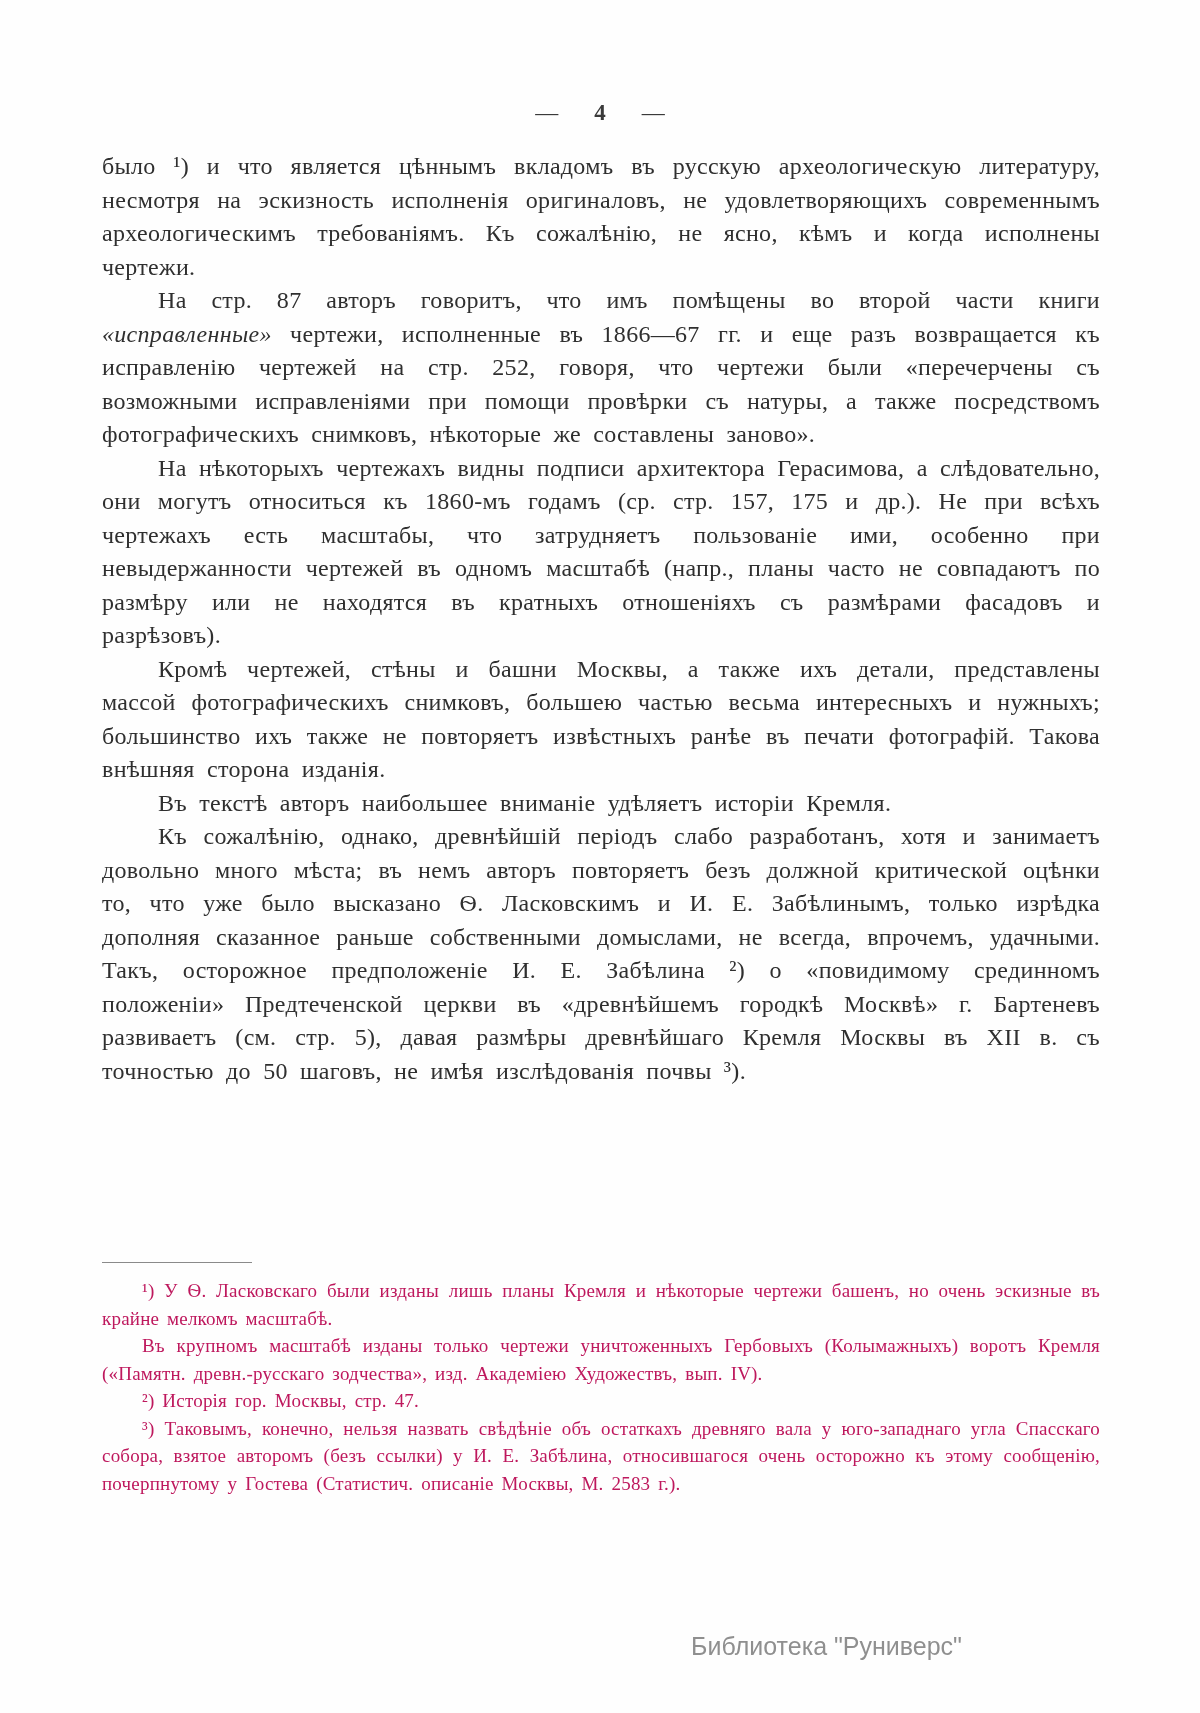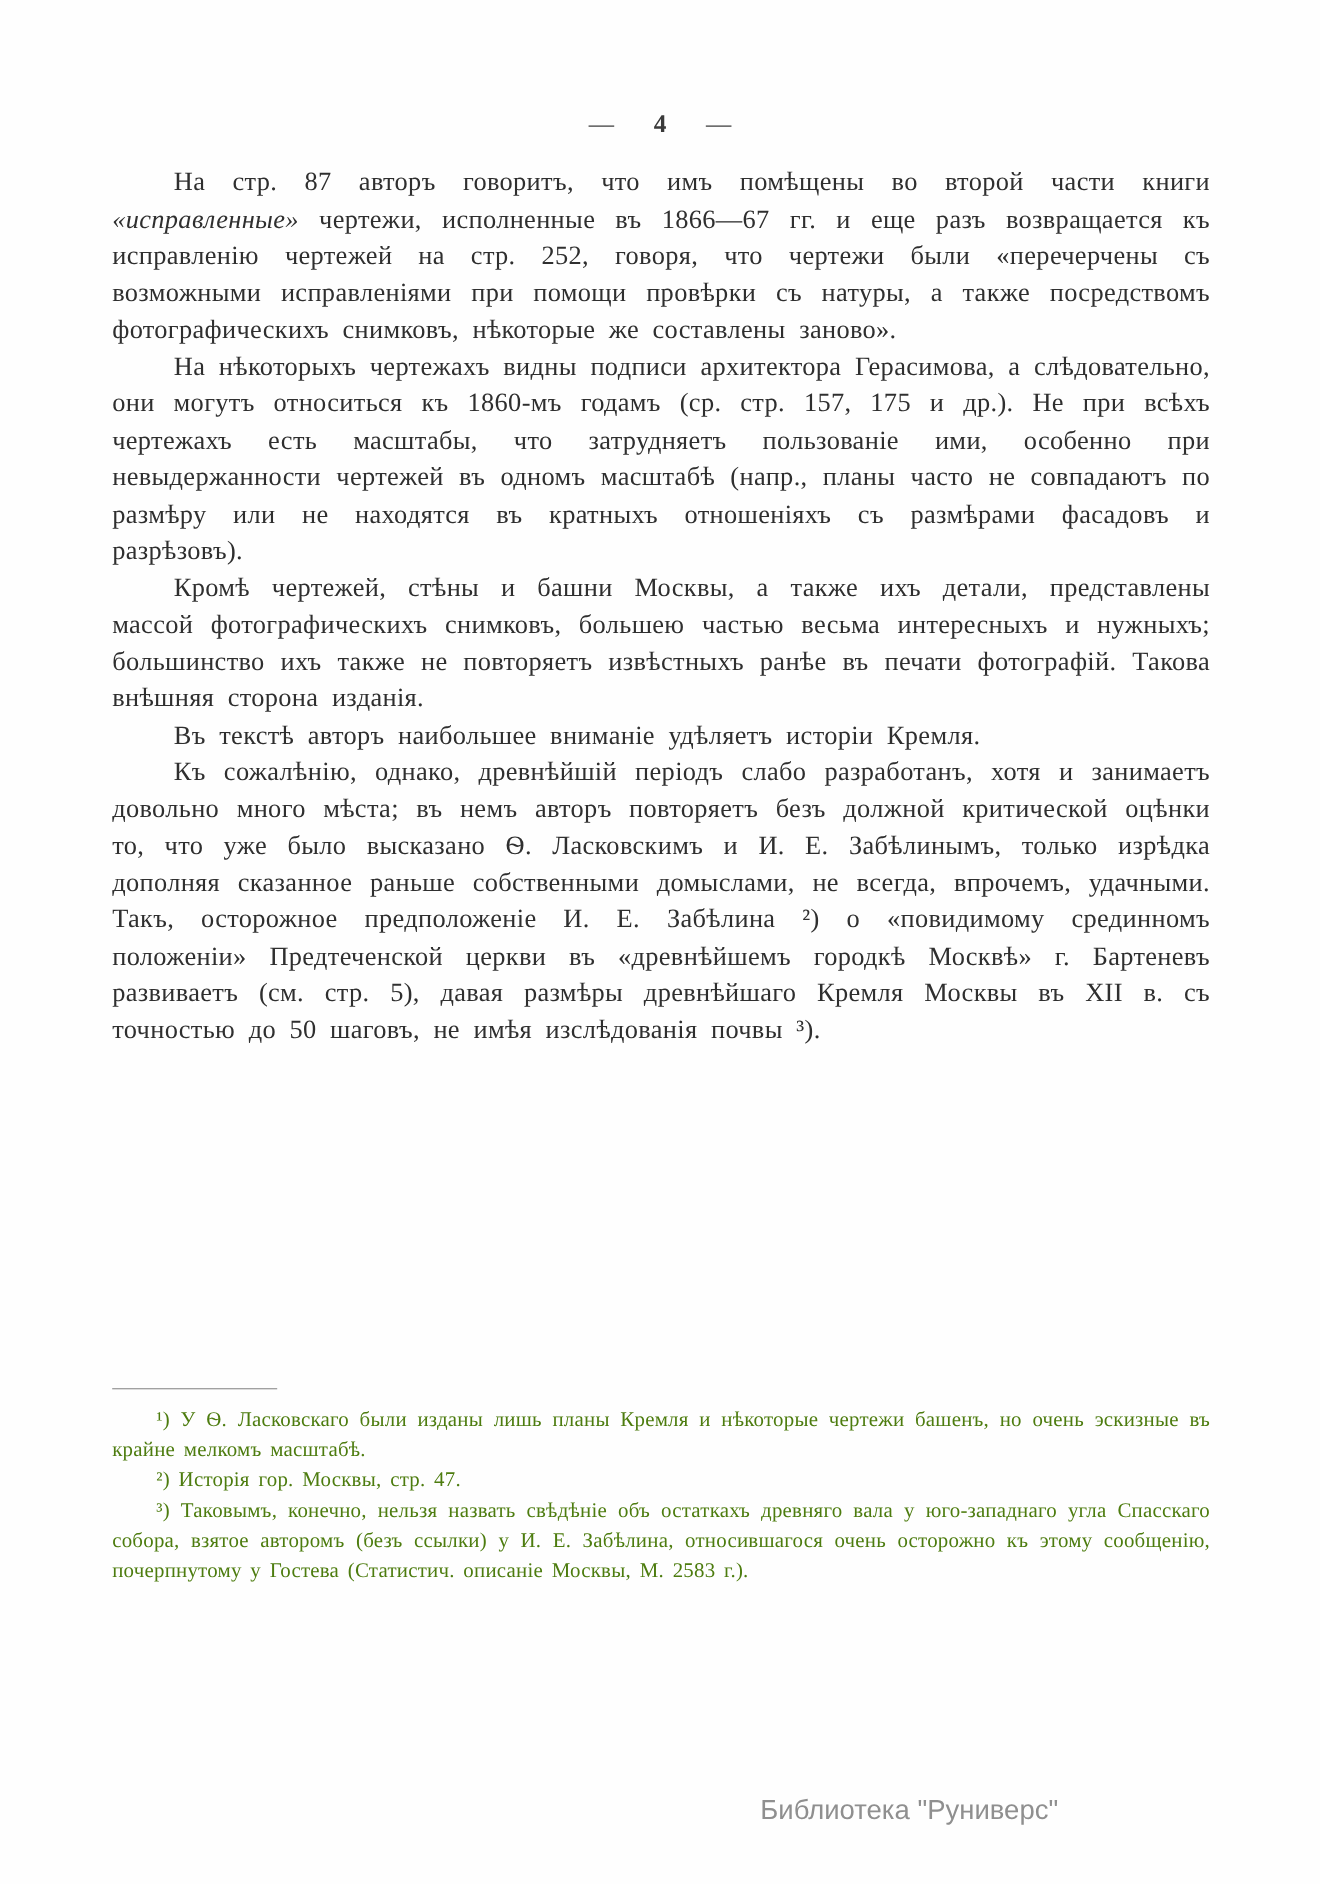--- a/index.html
+++ b/index.html
@@ -54,21 +54,21 @@
   .footnotes {
     position: absolute;
     top: 1262px;
     left: 102px;
     width: 998px;
     font-size: 19px;
     line-height: 27.5px;
     text-align: justify;
     letter-spacing: 0.2px;
     word-spacing: 3px;
-    color: #4d7c0f;
+    color: #be185d;
   }
   .footnote-rule {
     width: 150px;
     border-top: 1px solid #8a8a8a;
     margin-bottom: 14px;
   }
   .footnotes p {
     margin: 0;
     text-indent: 40px;
   }
@@ -86,29 +86,31 @@
 
 <div class="page">
 
   <div class="page-header">
     <span class="dash">—</span>
     <span class="page-num">4</span>
     <span class="dash">—</span>
   </div>
 
   <div class="body-text">
+    <p class="first">было ¹) и что является цѣннымъ вкладомъ въ русскую археологическую литературу, несмотря на эскизность исполненія оригиналовъ, не удовлетворяющихъ современнымъ археологическимъ требованіямъ. Къ сожалѣнію, не ясно, кѣмъ и когда исполнены чертежи.</p>
     <p><span>На стр. 87 авторъ говоритъ, что имъ помѣщены во второй части книги </span><em>«исправленные»</em><span> чертежи, исполненные въ 1866—67 гг. и еще разъ возвращается къ исправленію чертежей на стр. 252, говоря, что чертежи были «перечерчены съ возможными исправленіями при помощи провѣрки съ натуры, а также посредствомъ фотографическихъ снимковъ, нѣкоторые же составлены заново».</span></p>
     <p>На нѣкоторыхъ чертежахъ видны подписи архитектора Герасимова, а слѣдовательно, они могутъ относиться къ 1860-мъ годамъ (ср. стр. 157, 175 и др.). Не при всѣхъ чертежахъ есть масштабы, что затрудняетъ пользованіе ими, особенно при невыдержанности чертежей въ одномъ масштабѣ (напр., планы часто не совпадаютъ по размѣру или не находятся въ кратныхъ отношеніяхъ съ размѣрами фасадовъ и разрѣзовъ).</p>
     <p>Кромѣ чертежей, стѣны и башни Москвы, а также ихъ детали, представлены массой фотографическихъ снимковъ, большею частью весьма интересныхъ и нужныхъ; большинство ихъ также не повторяетъ извѣстныхъ ранѣе въ печати фотографій. Такова внѣшняя сторона изданія.</p>
     <p>Въ текстѣ авторъ наибольшее вниманіе удѣляетъ исторіи Кремля.</p>
     <p>Къ сожалѣнію, однако, древнѣйшій періодъ слабо разработанъ, хотя и занимаетъ довольно много мѣста; въ немъ авторъ повторяетъ безъ должной критической оцѣнки то, что уже было высказано Ѳ. Ласковскимъ и И. Е. Забѣлинымъ, только изрѣдка дополняя сказанное раньше собственными домыслами, не всегда, впрочемъ, удачными. Такъ, осторожное предположеніе И. Е. Забѣлина ²) о «повидимому срединномъ положеніи» Предтеченской церкви въ «древнѣйшемъ городкѣ Москвѣ» г. Бартеневъ развиваетъ (см. стр. 5), давая размѣры древнѣйшаго Кремля Москвы въ XII в. съ точностью до 50 шаговъ, не имѣя изслѣдованія почвы ³).</p>
   </div>
 
   <div class="footnotes">
     <div class="footnote-rule"></div>
     <p>¹) У Ѳ. Ласковскаго были изданы лишь планы Кремля и нѣкоторые чертежи башенъ, но очень эскизные въ крайне мелкомъ масштабѣ.</p>
+    <p>Въ крупномъ масштабѣ изданы только чертежи уничтоженныхъ Гербовыхъ (Колымажныхъ) воротъ Кремля («Памятн. древн.-русскаго зодчества», изд. Академіею Художествъ, вып. IV).</p>
     <p>²) Исторія гор. Москвы, стр. 47.</p>
     <p>³) Таковымъ, конечно, нельзя назвать свѣдѣніе объ остаткахъ древняго вала у юго-западнаго угла Спасскаго собора, взятое авторомъ (безъ ссылки) у И. Е. Забѣлина, относившагося очень осторожно къ этому сообщенію, почерпнутому у Гостева (Статистич. описаніе Москвы, М. 2583 г.).</p>
   </div>
 
   <div class="watermark">Библиотека "Руниверс"</div>
 
 </div>
 
 </body></html>

